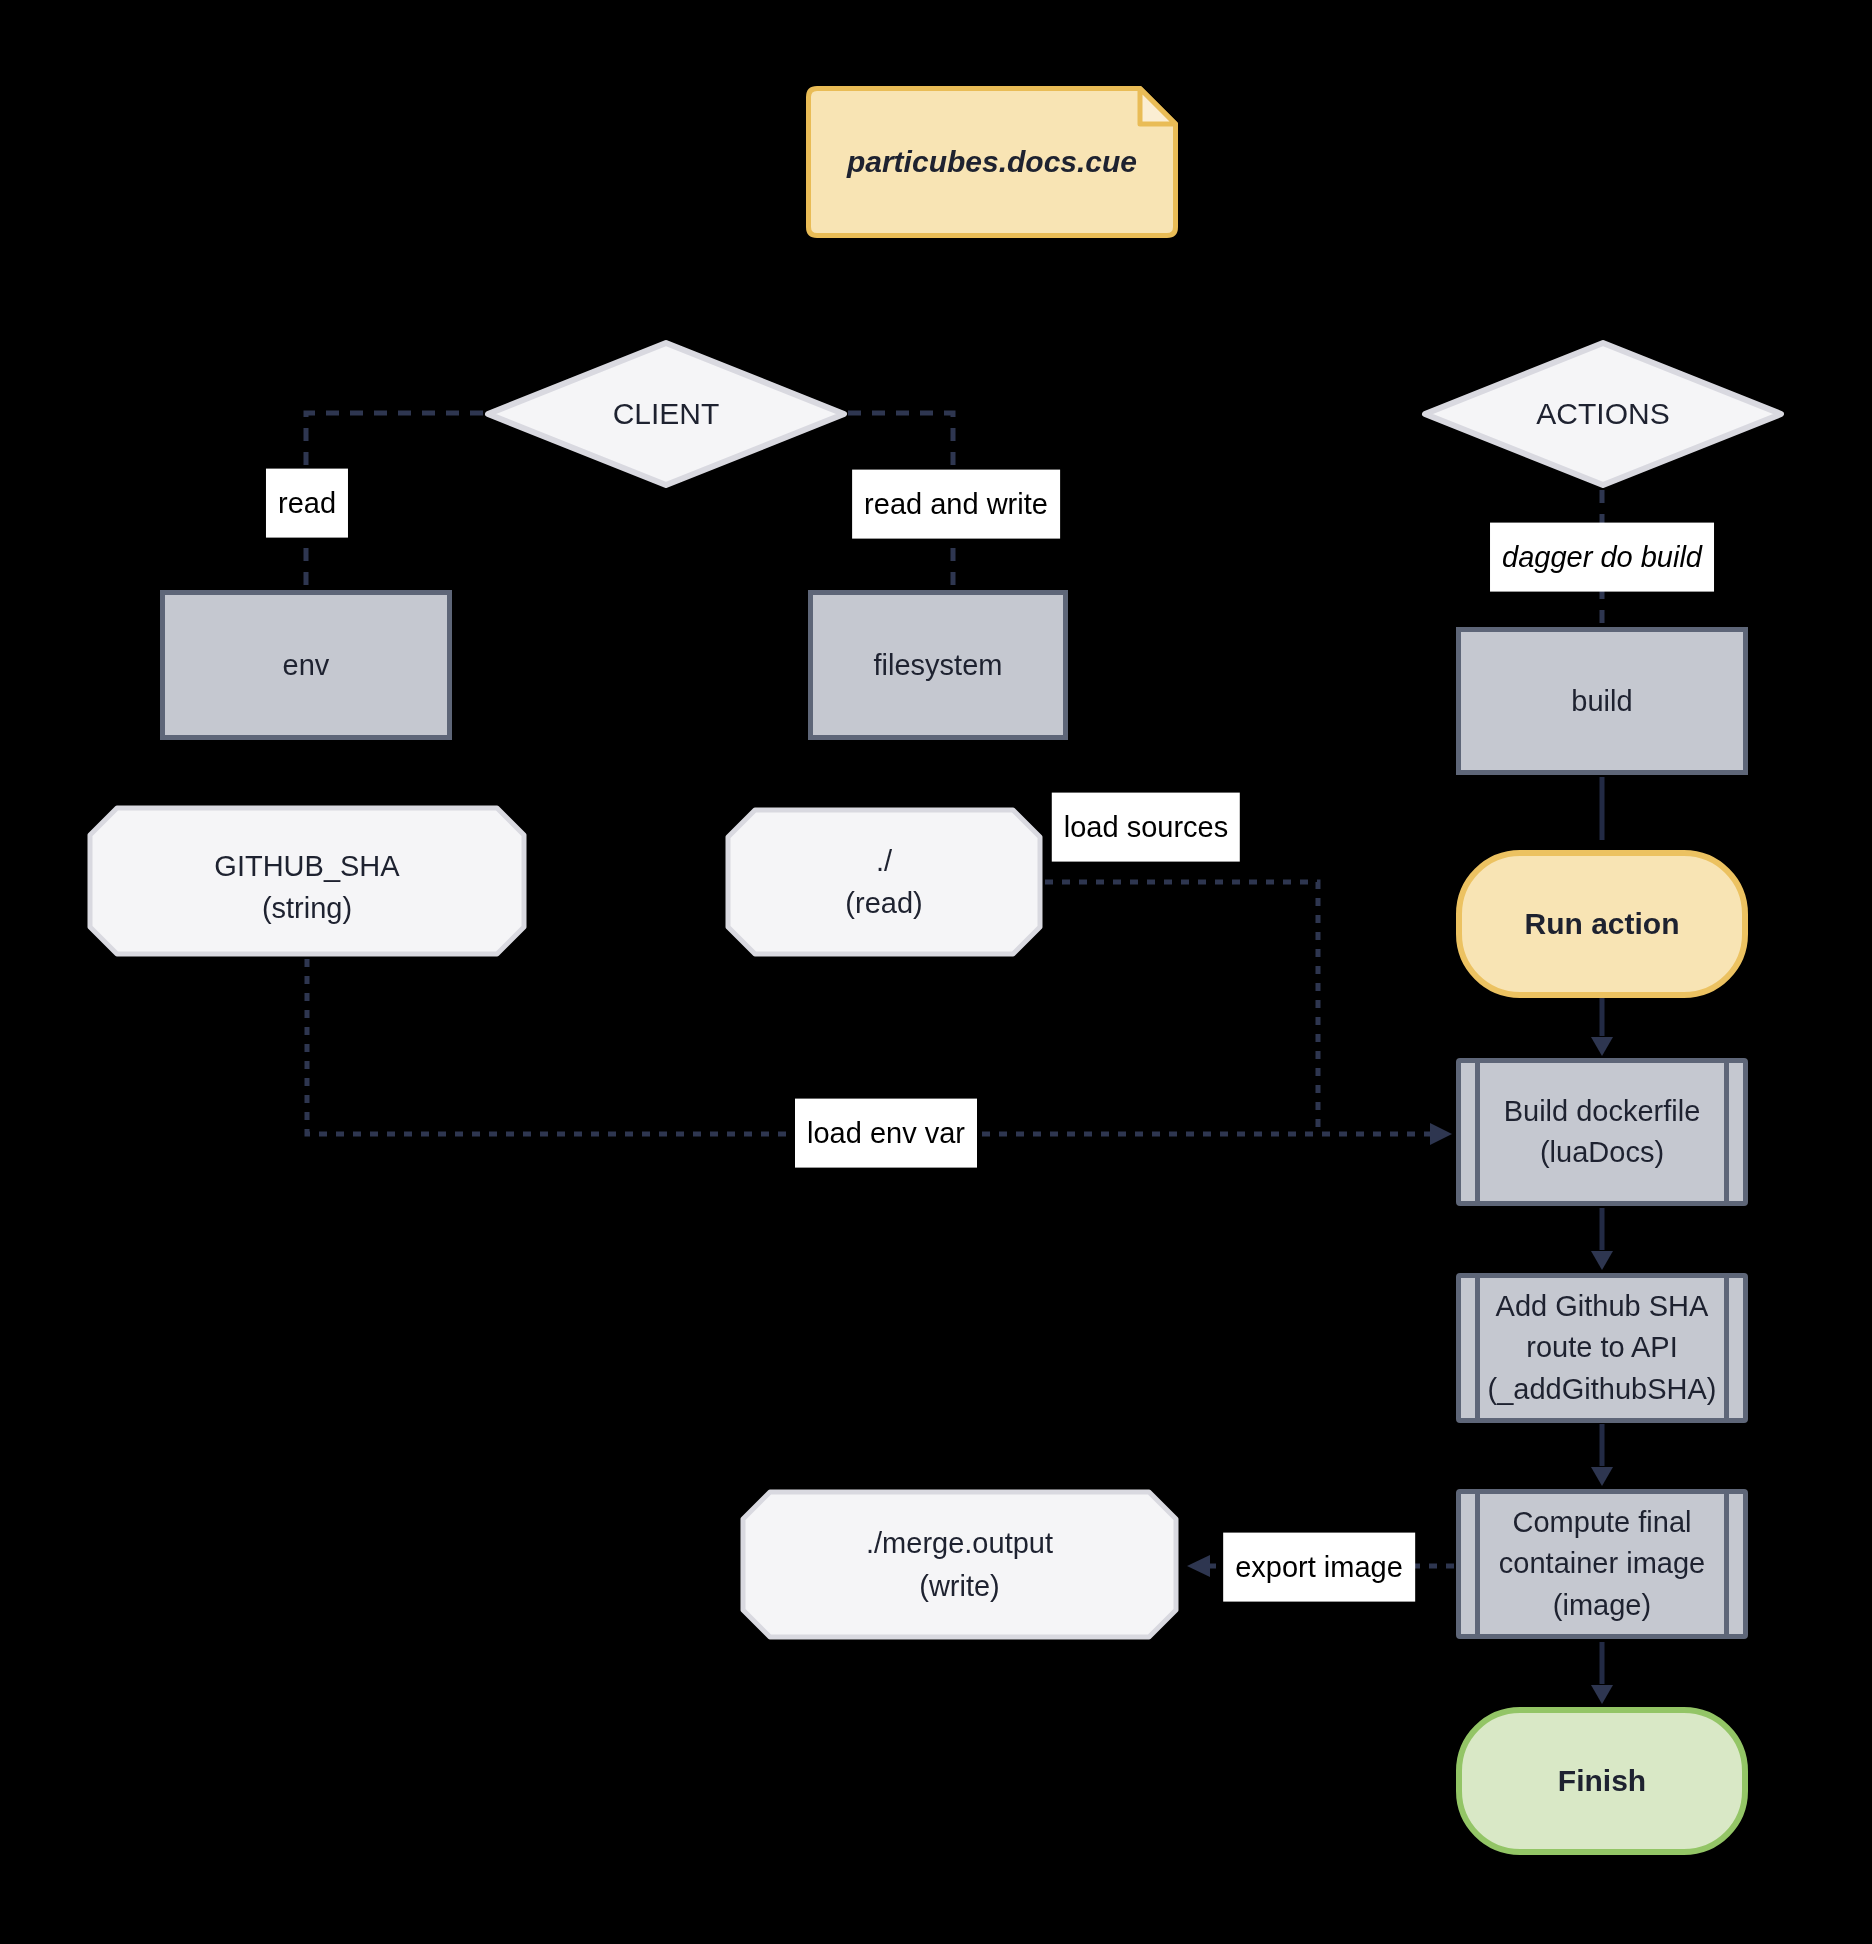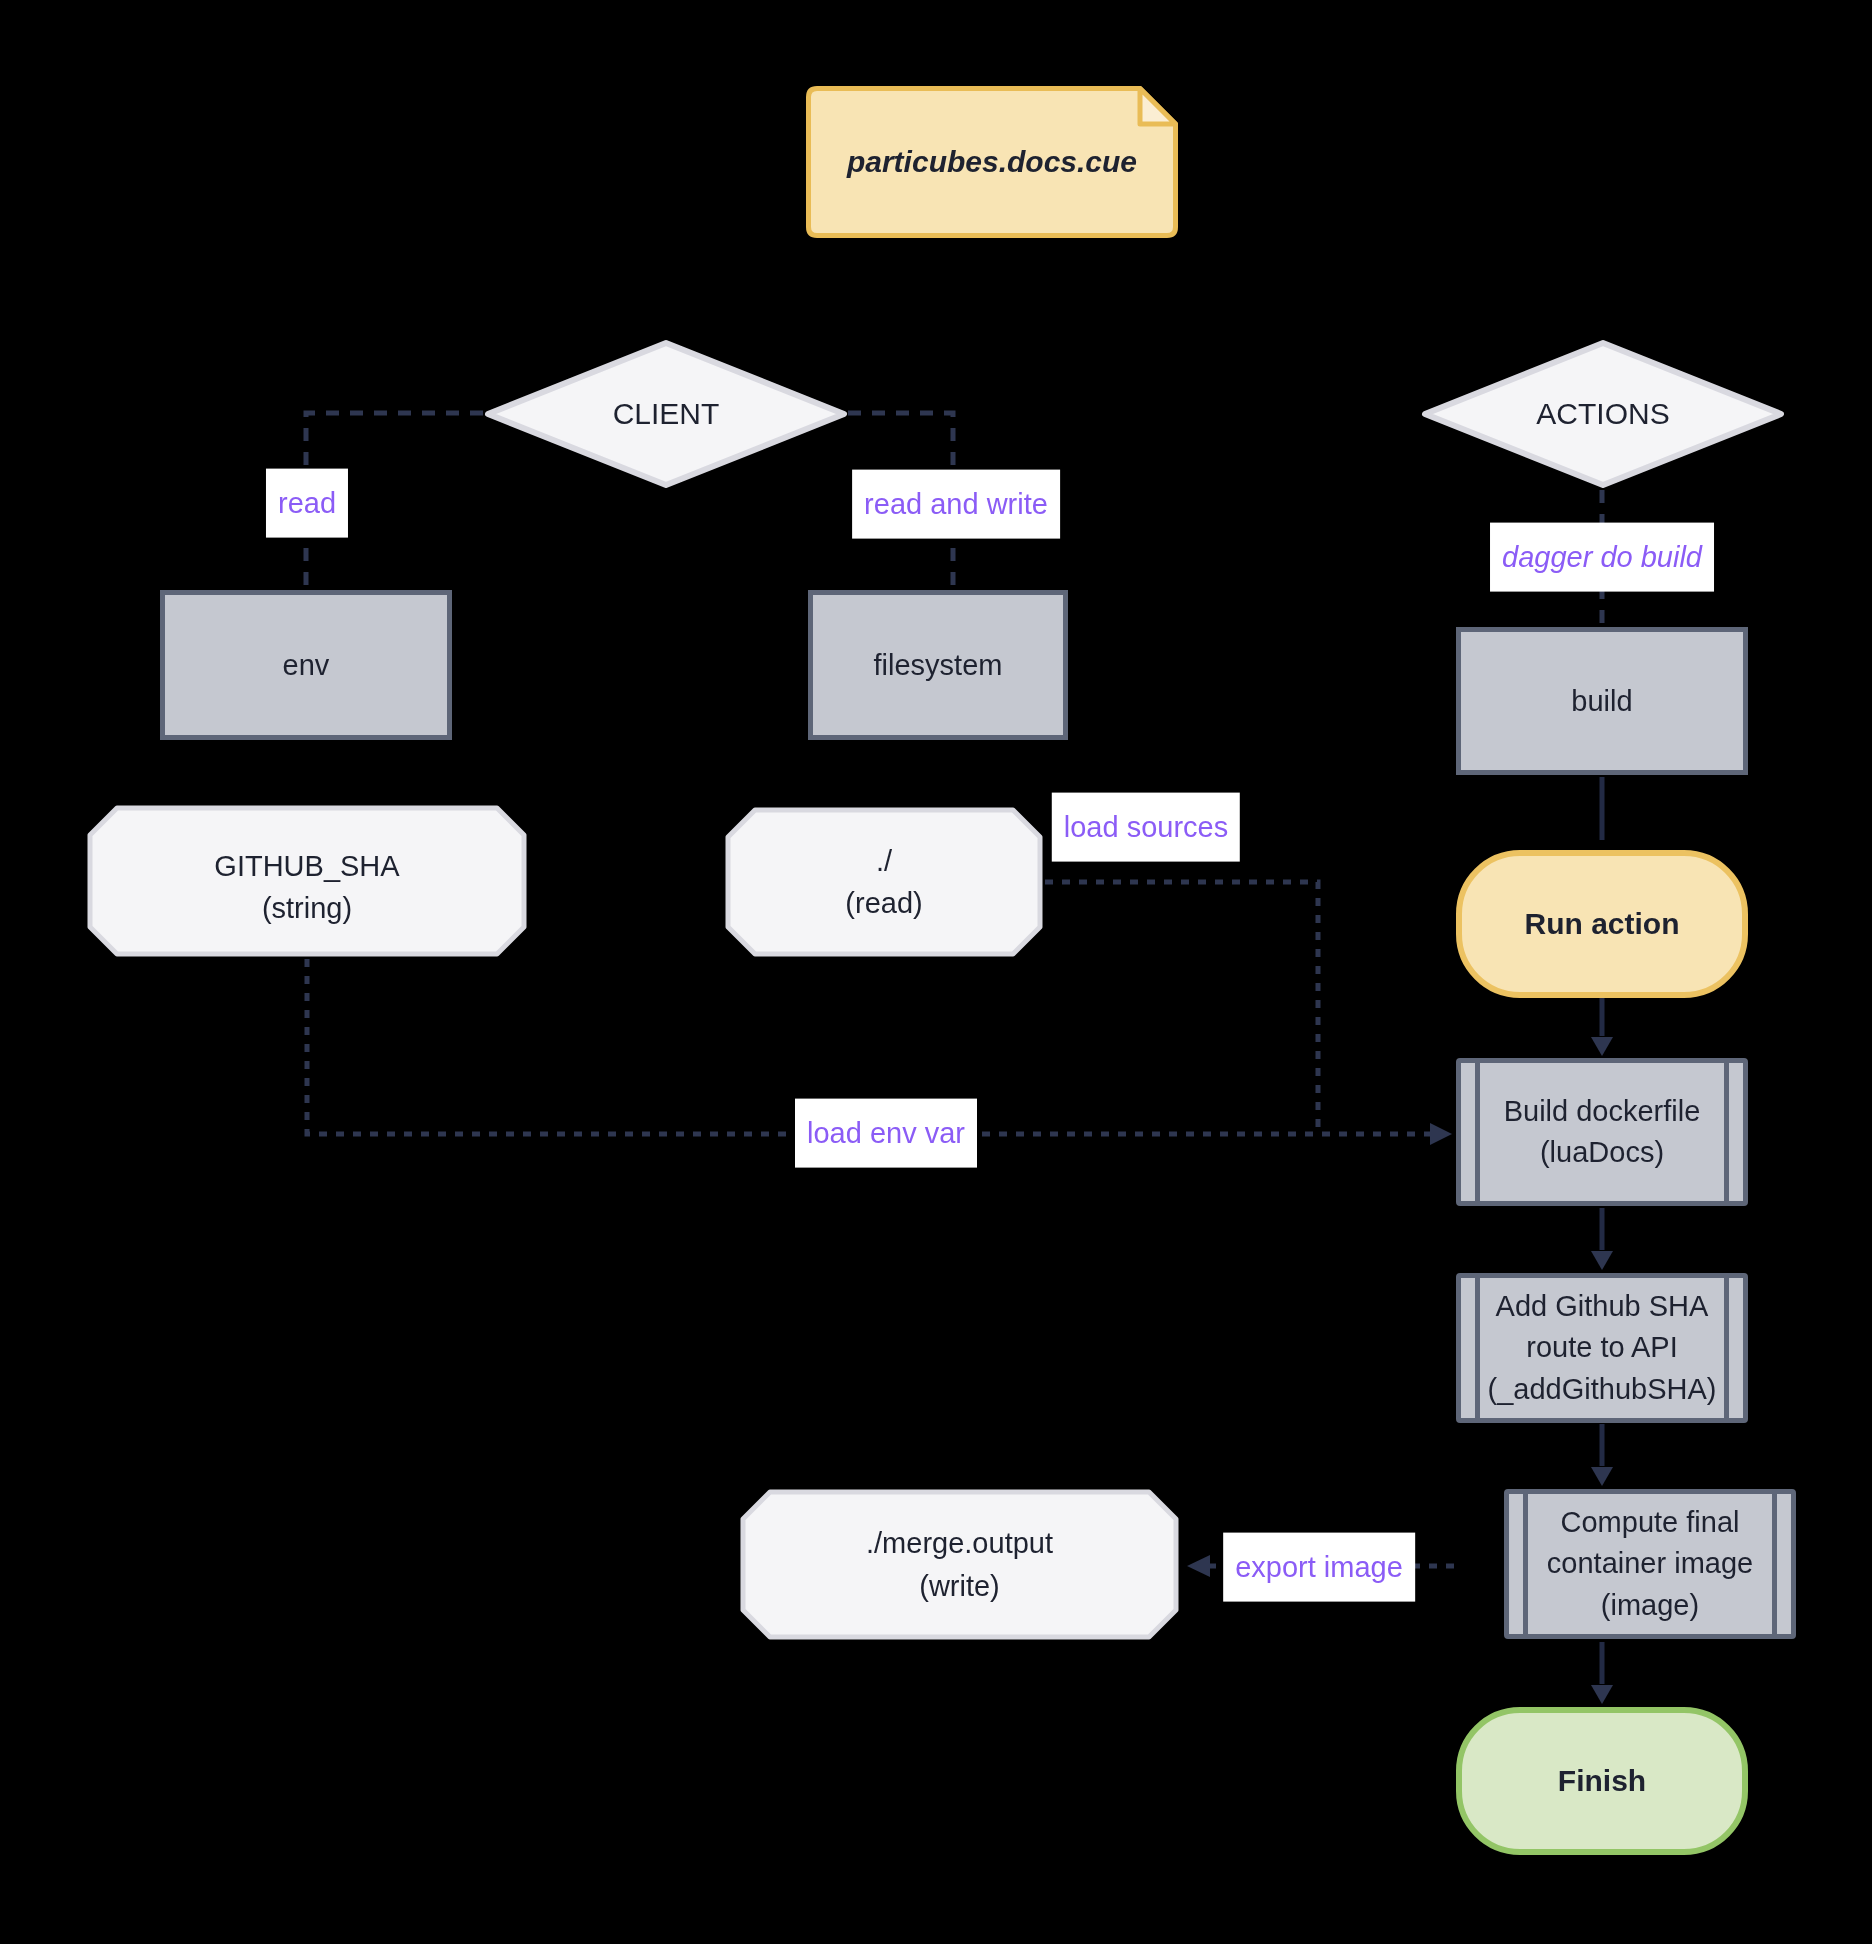--- a/index.html
+++ b/index.html
@@ -32,21 +32,21 @@
   .pill{
     position:absolute;border-radius:64px;box-sizing:border-box;
     display:flex;align-items:center;justify-content:center;
     font-size:30px;font-weight:bold;color:#1E2230;text-align:center;
   }
   .pill.action{background:#F8E4B4;border:6px solid #ECC261;margin-top:8px;}
   .pill.finish{background:#D9E8C6;border:6px solid #93C566;}
   
   .edge-label{
     position:absolute;transform:translate(-50%,-50%);
-    background:#FFFFFF;color:#8b5cf6;font-size:29px;line-height:1.2;
+    background:#FFFFFF;color:#000000;font-size:29px;line-height:1.2;
     padding:17px 12px;white-space:nowrap;
   }
   .note-text{
     position:absolute;display:flex;align-items:center;justify-content:center;
     font-size:30px;font-weight:bold;font-style:italic;color:#1E2230;pointer-events:none;
   }
 </style>
 </head>
 <body>
 
@@ -135,21 +135,21 @@
   </div>
 
   <div class="subroutine" style="left:1456px;top:1273px;width:292px;height:150px;">
     <div class="sub-bar left"></div>
     <div class="sub-bar right"></div>
     <span>Add Github SHA
 route to API
 (_addGithubSHA)</span>
   </div>
 
-  <div class="subroutine" style="left:1456px;top:1489px;width:292px;height:150px;margin-left:48px;">
+  <div class="subroutine" style="left:1456px;top:1489px;width:292px;height:150px;">
     <div class="sub-bar left"></div>
     <div class="sub-bar right"></div>
     <span>Compute final
 container image
 (image)</span>
   </div>
 
   <div class="edge-label" style="left:307px;top:503px;">read</div>
   <div class="edge-label" style="left:956px;top:504px;">read and write</div>
   <div class="edge-label" style="left:1602px;top:557px;font-style:italic;">dagger do build</div>

